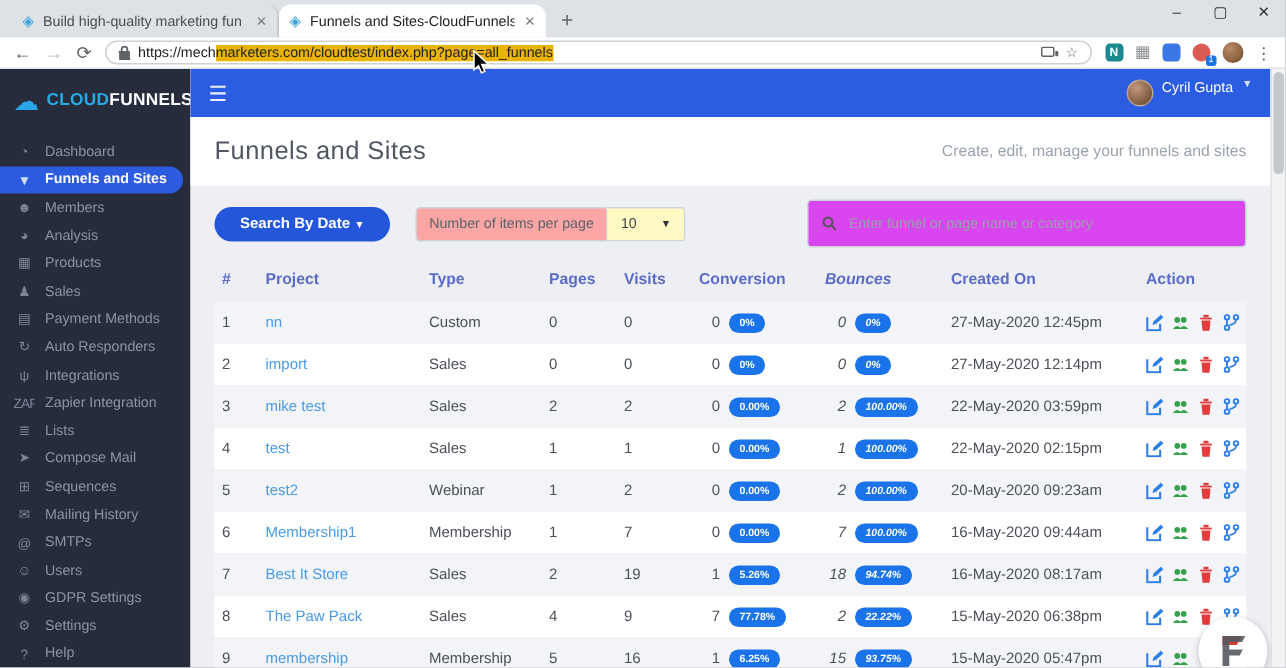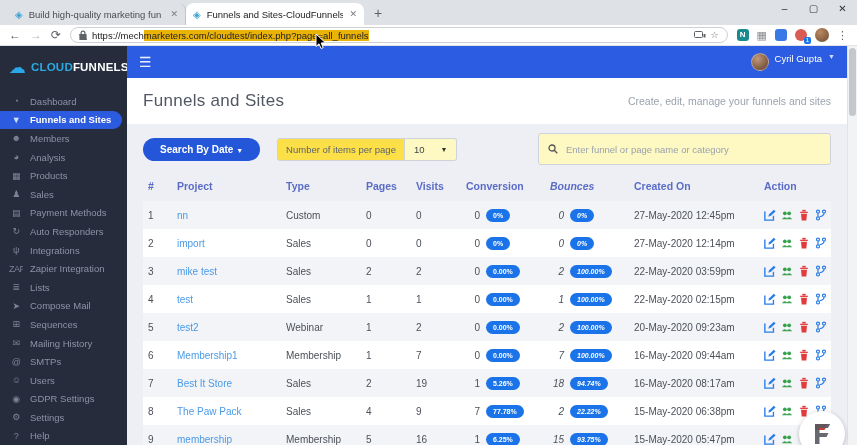--- a/index.html
+++ b/index.html
@@ -57,24 +57,24 @@
 
   .page-header { height:46px; background:#fff; display:flex; align-items:center; justify-content:space-between; padding:0 16px; flex:none; }
   .page-title { font-size:17px; color:#525863; letter-spacing:.3px; }
   .page-sub { font-size:10.5px; color:#9aa3ae; }
 
   .content { flex:1; padding:9px 16px 0; position:relative; }
   .toolbar { display:flex; align-items:center; margin-bottom:10px; }
   .btn-date { background:#2356d8; color:#fff; font-size:10px; font-weight:bold; padding:6px 17px; border-radius:15px; border:none; }
   .btn-date .caret { font-size:7px; }
   .igroup { display:flex; font-size:9.5px; margin-left:17px; }
-  .ig-label { background:#fde047; border:1px solid #ced3da; padding:5px 8px; color:#5c636d; border-radius:3px 0 0 3px; white-space:nowrap; }
+  .ig-label { background:#fca5a5; border:1px solid #ced3da; padding:5px 8px; color:#5c636d; border-radius:3px 0 0 3px; white-space:nowrap; }
   .ig-select { background:#fef9c3; border:1px solid #ced3da; border-left:none; padding:5px 9px; color:#3f444b; border-radius:0 3px 3px 0; display:flex; align-items:center; gap:16px; white-space:nowrap; }
   .ig-select .caret { font-size:7px; color:#333; }
-  .searchbox { margin-left:auto; width:293px; background:#fef9c3; border:1px solid #ced3da; border-radius:3px; display:flex; align-items:center; padding:0 9px; height:32px; gap:8px; }
+  .searchbox { margin-left:auto; width:293px; background:#d946ef; border:1px solid #ced3da; border-radius:3px; display:flex; align-items:center; padding:0 9px; height:32px; gap:8px; }
   .searchbox input { border:none; outline:none; flex:1; font-size:9.5px; color:#333; font-family:inherit; background:transparent; }
   .searchbox input::placeholder { color:#9aa1ac; }
 
   .thead { display:flex; align-items:center; padding:5px 0 9px 5px; color:#5b6cc7; font-size:10.5px; font-weight:bold; }
   .trow { display:flex; align-items:center; height:28px; font-size:10px; color:#4b5058; padding-left:5px; background:#fff; }
   .trow:nth-child(odd) { background:#f3f4f7; }
   .c0{width:29px;flex:none;} .c1{width:85px;flex:none;} .c2{width:80px;flex:none;margin-left:24px;}
   .c3{width:50px;flex:none;} .c4{width:50px;flex:none;} .c5{width:84px;flex:none;}
   .c6{width:84px;flex:none;font-style:italic;} .c7{width:130px;flex:none;} .c8{flex:1;}
   .link { color:#4a9ae8; text-decoration:none; }

